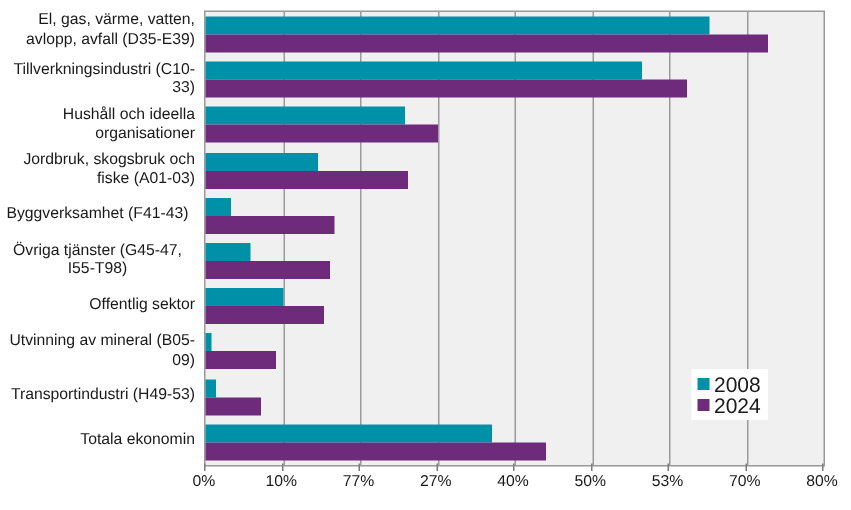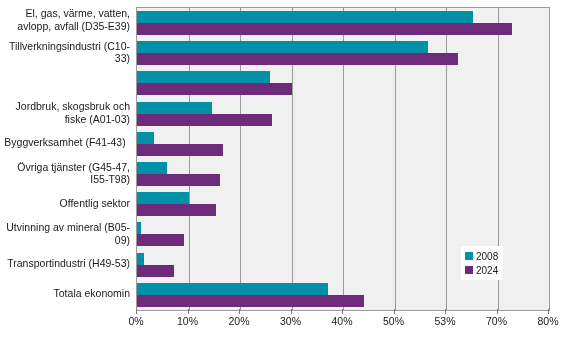--- a/index.html
+++ b/index.html
@@ -113,36 +113,37 @@
   }
   .legend-swatch {
     width: 8px;
     height: 8px;
     margin-right: 3px;
     flex: 0 0 auto;
   }
   .legend-swatch.s2008 { background: #0091a8; }
   .legend-swatch.s2015 { background: #6e2b7b; }
   .legend-text {
-    font-size: 10px;
+    font-size: 14px;
     color: #1a1a1a;
     line-height: 11px;
   }
 </style>
 </head>
 <body>
 
 <div id="chart-root">
 
   <div id="label-column">
       <div class="cat-label" style="top: 0;">El, gas, värme, vatten, avlopp, avfall (D35-E39)</div>
       <div class="cat-label" style="top: 32.8px;">Tillverkningsindustri (C10-33)</div>
+      <div class="cat-label" style="top: 63px;">Hushåll och ideella organisationer</div>
       <div class="cat-label" style="top: 93.2px;">Jordbruk, skogsbruk och fiske (A01-03)</div>
       <div class="cat-label" style="top: 129.4px; text-align: center;">Byggverksamhet (F41-43)</div>
-      <div class="cat-label" style="top: 153.6px;">Övriga tjänster (G45-47, I55-T98)</div>
+      <div class="cat-label" style="top: 153.6px; text-align: center;">Övriga tjänster (G45-47, I55-T98)</div>
       <div class="cat-label" style="top: 189.8px;">Offentlig sektor</div>
       <div class="cat-label" style="top: 214px;">Utvinning av mineral (B05-09)</div>
       <div class="cat-label" style="top: 250.2px;">Transportindustri (H49-53)</div>
       <div class="cat-label" style="top: 280.4px;">Totala ekonomin</div>
     </div>
 
   <div id="plot-area">
     <div id="gridlines">
         <div class="gridline" style="left: 51.5px;"></div>
         <div class="gridline" style="left: 103px;"></div>
@@ -203,22 +204,22 @@
       <div class="tick" style="left: 154.5px;"></div>
       <div class="tick" style="left: 206px;"></div>
       <div class="tick" style="left: 257.5px;"></div>
       <div class="tick" style="left: 309px;"></div>
       <div class="tick" style="left: 360.5px;"></div>
       <div class="tick" style="left: 412px;"></div>
     </div>
   <div id="x-axis-labels">
       <div class="x-label" style="left: 136px;">0%</div>
       <div class="x-label" style="left: 187.5px;">10%</div>
-      <div class="x-label" style="left: 239px;">20%</div>
-      <div class="x-label" style="left: 290.5px;">30%</div>
+      <div class="x-label" style="left: 239px;">77%</div>
+      <div class="x-label" style="left: 290.5px;">27%</div>
       <div class="x-label" style="left: 342px;">40%</div>
       <div class="x-label" style="left: 393.5px;">50%</div>
       <div class="x-label" style="left: 445px;">53%</div>
       <div class="x-label" style="left: 496.5px;">70%</div>
       <div class="x-label" style="left: 548px;">80%</div>
     </div>
 
   <div id="legend">
       <div class="legend-item">
         <span class="legend-swatch s2008" style="background: rgb(0, 145, 168);"></span>

